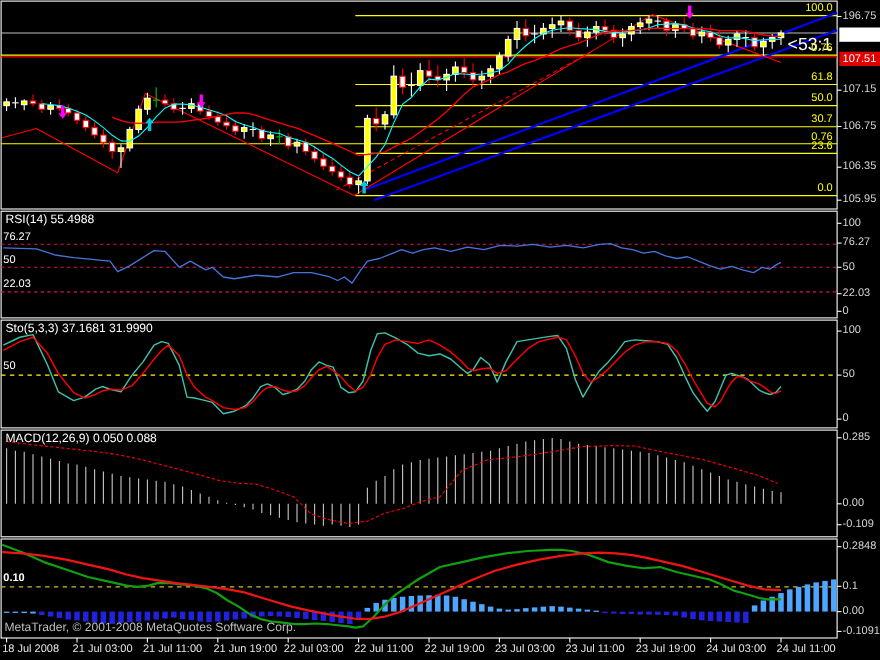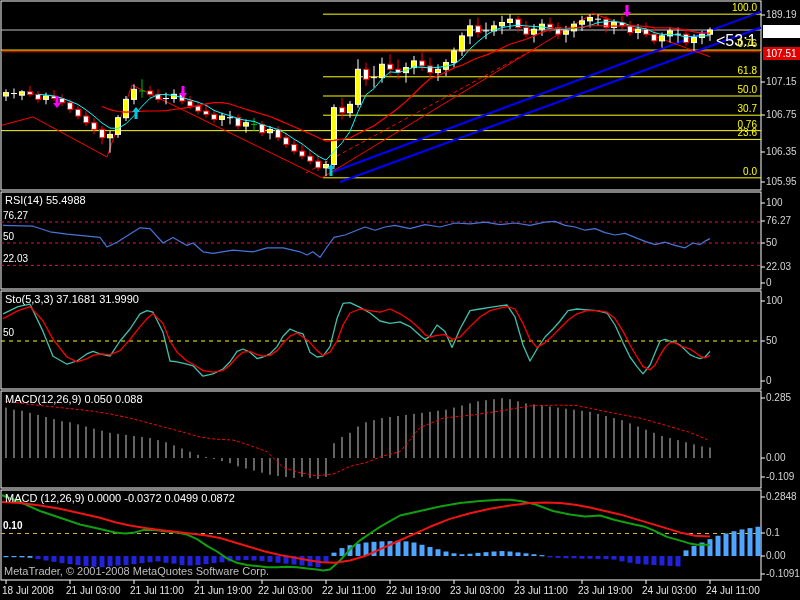--- a/index.html
+++ b/index.html
@@ -453,34 +453,33 @@
       <line x1="454" y1="580" x2="454" y2="584" stroke="#fff" stroke-width="1"></line>
       <line x1="518" y1="580" x2="518" y2="584" stroke="#fff" stroke-width="1"></line>
       <line x1="582" y1="580" x2="582" y2="584" stroke="#fff" stroke-width="1"></line>
       <line x1="646" y1="580" x2="646" y2="584" stroke="#fff" stroke-width="1"></line>
       <line x1="710" y1="580" x2="710" y2="584" stroke="#fff" stroke-width="1"></line>
     </svg>
   <div class="lbl timer" style="left:716px;top:36px;">&lt;53:1</div>
   <div class="lbl ptitle" style="left:5px;top:195px;">RSI(14) 55.4988</div>
   <div class="lbl ptitle" style="left:5px;top:294px;">Sto(5,3,3) 37.1681 31.9990</div>
   <div class="lbl ptitle" style="left:5px;top:394px;">MACD(12,26,9) 0.050 0.088</div>
-  <div class="lbl ptitle" style="left:5px;top:493px;">MACD (12,26,9) 0.0000 -0.0372 0.0499 0.0872</div>
   <div class="lbl watermark" style="left:4px;top:566px;">MetaTrader, © 2001-2008 MetaQuotes Software Corp.</div>
   <div class="badge white" style="left:763px;top:25px;padding-left:42px;">107.77</div>
   <div class="badge red" style="left:763px;top:47px;">107.51</div>
   <div id="labels">
       <div class="lbl fib" style="right: 43px; top: 3.165px;">100.0</div>
       <div class="lbl fib" style="right: 43px; top: 65.79px;">61.8</div>
       <div class="lbl fib" style="right: 43px; top: 84.995px;">50.0</div>
       <div class="lbl fib" style="right: 43px; top: 104.2px;">30.7</div>
       <div class="lbl fib" style="right: 43px; top: 128.415px;">23.6</div>
       <div class="lbl fib" style="right: 43px; top: 166.825px;">0.0</div>
       <div class="lbl fib" style="right: 43px; top: 39.07px;">0.76</div>
       <div class="lbl fib" style="right: 43px; top: 119.647px;">0.76</div>
-      <div class="lbl axis" style="left: 766px; top: 10px;">189.19</div>
+      <div class="lbl axis" style="left: 766px; top: 10px;">196.75</div>
       <div class="lbl axis" style="left: 766px; top: 77px;">107.15</div>
       <div class="lbl axis" style="left: 766px; top: 110px;">106.75</div>
       <div class="lbl axis" style="left: 766px; top: 147px;">106.35</div>
       <div class="lbl axis" style="left: 766px; top: 177px;">105.95</div>
       <div class="lbl level" style="left: 3px; top: 210.984px;">76.27</div>
       <div class="lbl level" style="left: 3px; top: 232px;">50</div>
       <div class="lbl level" style="left: 3px; top: 254.376px;">22.03</div>
       <div class="lbl axis" style="left: 766px; top: 198px;">100</div>
       <div class="lbl axis" style="left: 766px; top: 216px;">76.27</div>
       <div class="lbl axis" style="left: 766px; top: 238px;">50</div>

